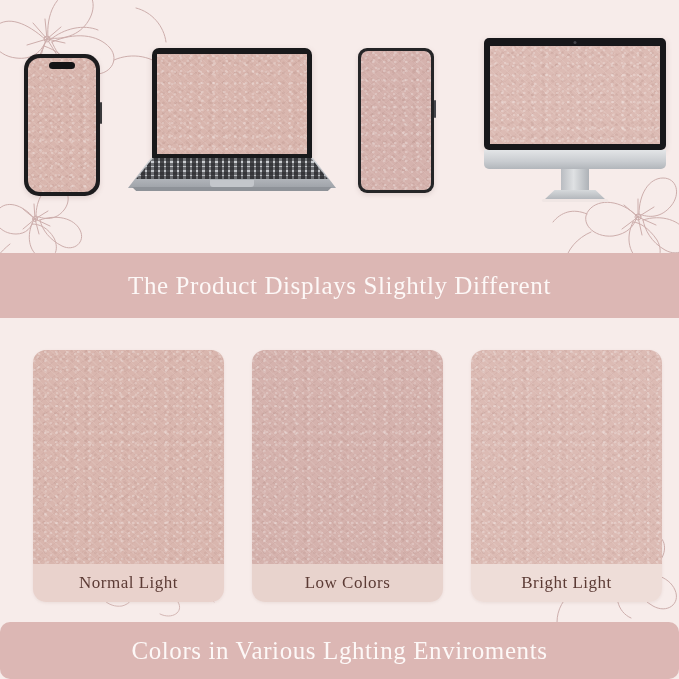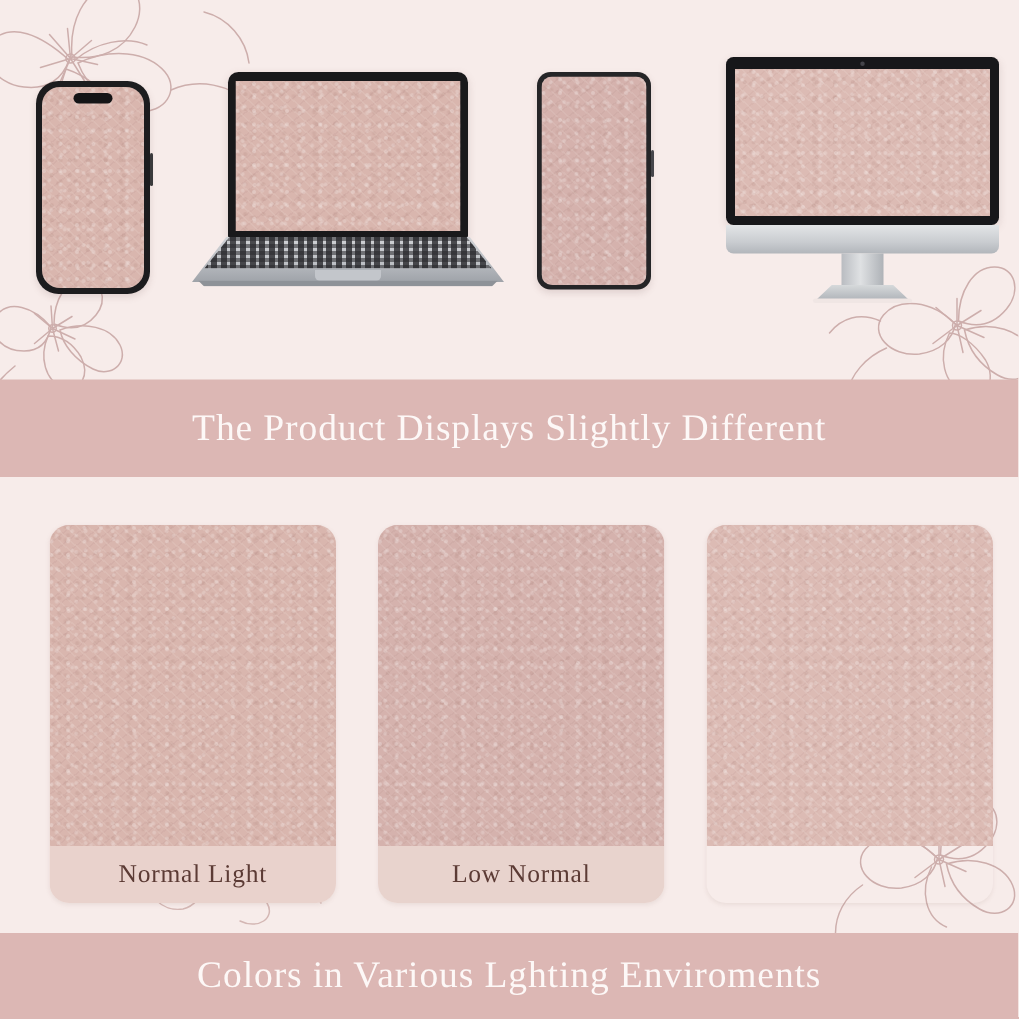--- a/index.html
+++ b/index.html
@@ -105,21 +105,21 @@
       repeating-linear-gradient(42deg, rgba(255,255,255,.28) 0 1px, rgba(255,255,255,0) 1px 5px),
       repeating-linear-gradient(-38deg, rgba(160,116,108,.22) 0 1px, rgba(160,116,108,0) 1px 6px);}
 
   
   .banner{position:absolute;left:0;width:679px;display:flex;
     align-items:center;justify-content:center;
     background:#dcb7b4;}
   .banner span{color:#fdf8f7;letter-spacing:.6px;white-space:nowrap;}
   .banner-top{top:253px;height:65px;}
   .banner-top span{font-size:25px;}
-  .banner-bottom{top:622px;height:57px;}
+  .banner-bottom{top:622px;height:57px;border-radius:10px;}
   .banner-bottom span{font-size:25px;}
 
   
   .swatch-section{position:absolute;left:0;top:318px;width:679px;height:304px;}
   .swatch-row{position:absolute;left:17px;top:32px;
     width:645px;height:252px;display:flex;gap:12px;}
   .swatch{position:relative;flex:1;border-radius:13px;overflow:hidden;
     box-shadow:0 1px 3px rgba(150,112,105,.12);margin-left:16px;}
   .swatch-fill{position:absolute;left:0;top:0;right:0;bottom:38px;overflow:hidden;}
   .swatch-label{position:absolute;left:0;right:0;bottom:0;height:38px;
@@ -255,28 +255,31 @@
         <div class="swatch-label lbl-a">
           <span>Normal Light</span>
         </div>
       </div>
 
       <div class="swatch">
         <div class="swatch-fill">
           <div class="tex tex-b"></div>
         </div>
         <div class="swatch-label lbl-b">
-          <span>Low Normal</span>
+          <span>Low Colors</span>
         </div>
       </div>
 
       <div class="swatch">
         <div class="swatch-fill">
           <div class="tex tex-c"></div>
         </div>
+        <div class="swatch-label lbl-c">
+          <span>Bright Light</span>
+        </div>
       </div>
 
     </div>
   </div>
 
   <div class="banner banner-bottom">
     <span>Colors in Various Lghting Enviroments</span>
   </div>
 
 </div>

